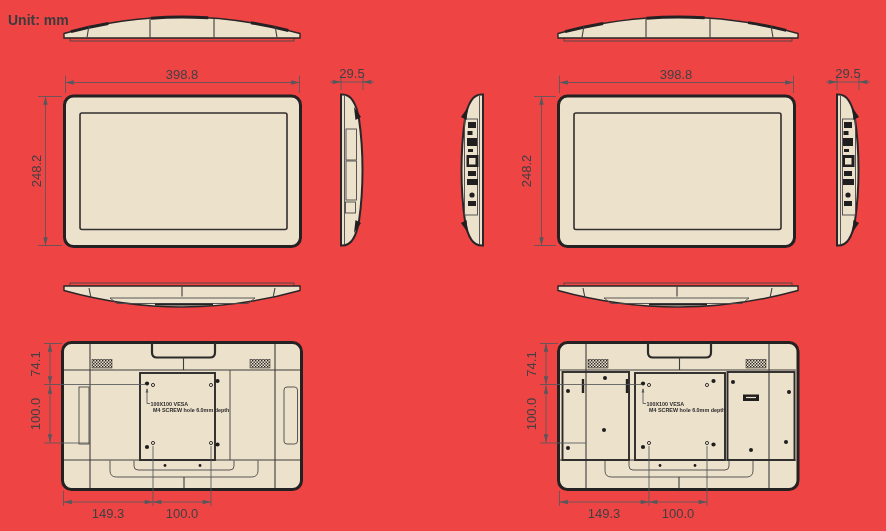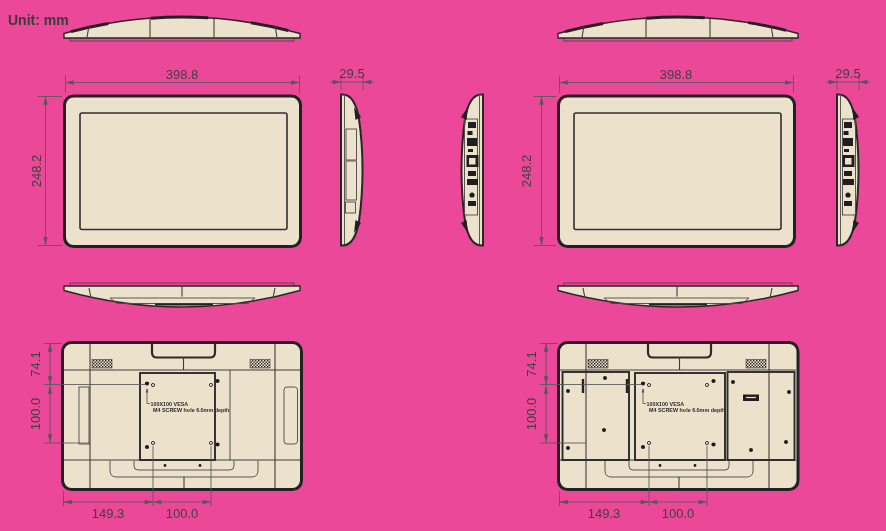--- a/index.html
+++ b/index.html
@@ -1,16 +1,16 @@
 <!DOCTYPE html>
 <html><head>
 <meta charset="utf-8">
 <style>
   html,body{margin:0;padding:0;background:#ffffff;}
-  #stage{position:relative;width:886px;height:531px;background:#ec4899;overflow:hidden;}
+  #stage{position:relative;width:886px;height:531px;background:#ef4444;overflow:hidden;}
   svg{display:block;position:absolute;top:0;left:0;}
   .outline3{fill:#ECE1CB;stroke:#242122;stroke-width:3;stroke-linejoin:round;}
   .outline2{fill:#ECE1CB;stroke:#2A2627;stroke-width:2;}
   .fillbody{fill:#ECE1CB;stroke:#2A2627;stroke-width:1.4;}
   .ln{stroke:#3F3C3D;stroke-width:1.1;fill:none;}
   .lnt{stroke:#4A4748;stroke-width:0.9;fill:none;}
   .ln2{stroke:#2C2A2B;stroke-width:1.9;fill:none;}
   .ln22{stroke:#2C2A2B;stroke-width:2.2;fill:none;}
   .thickarc{stroke:#242122;stroke-width:3;fill:none;}
   .dim{stroke:#56575C;stroke-width:0.85;fill:none;}

